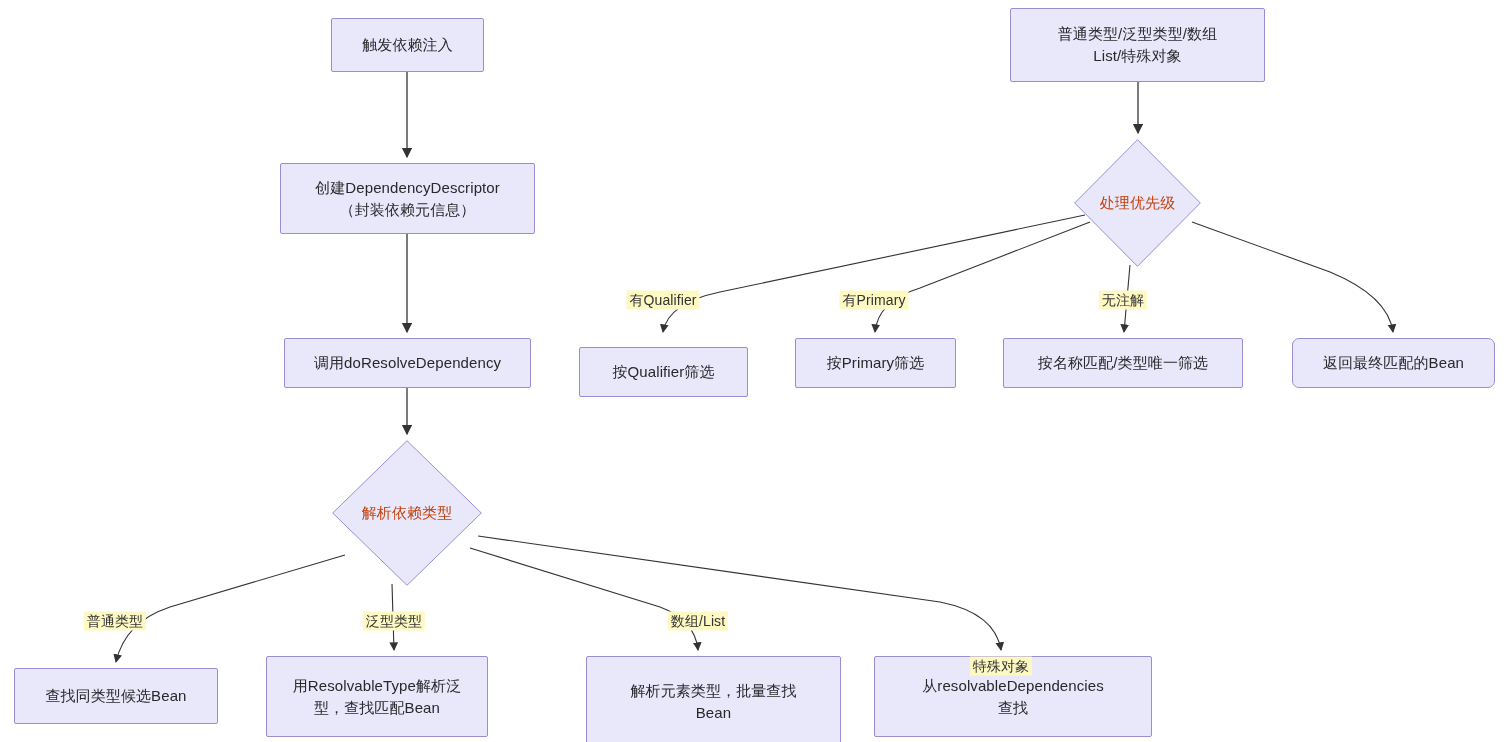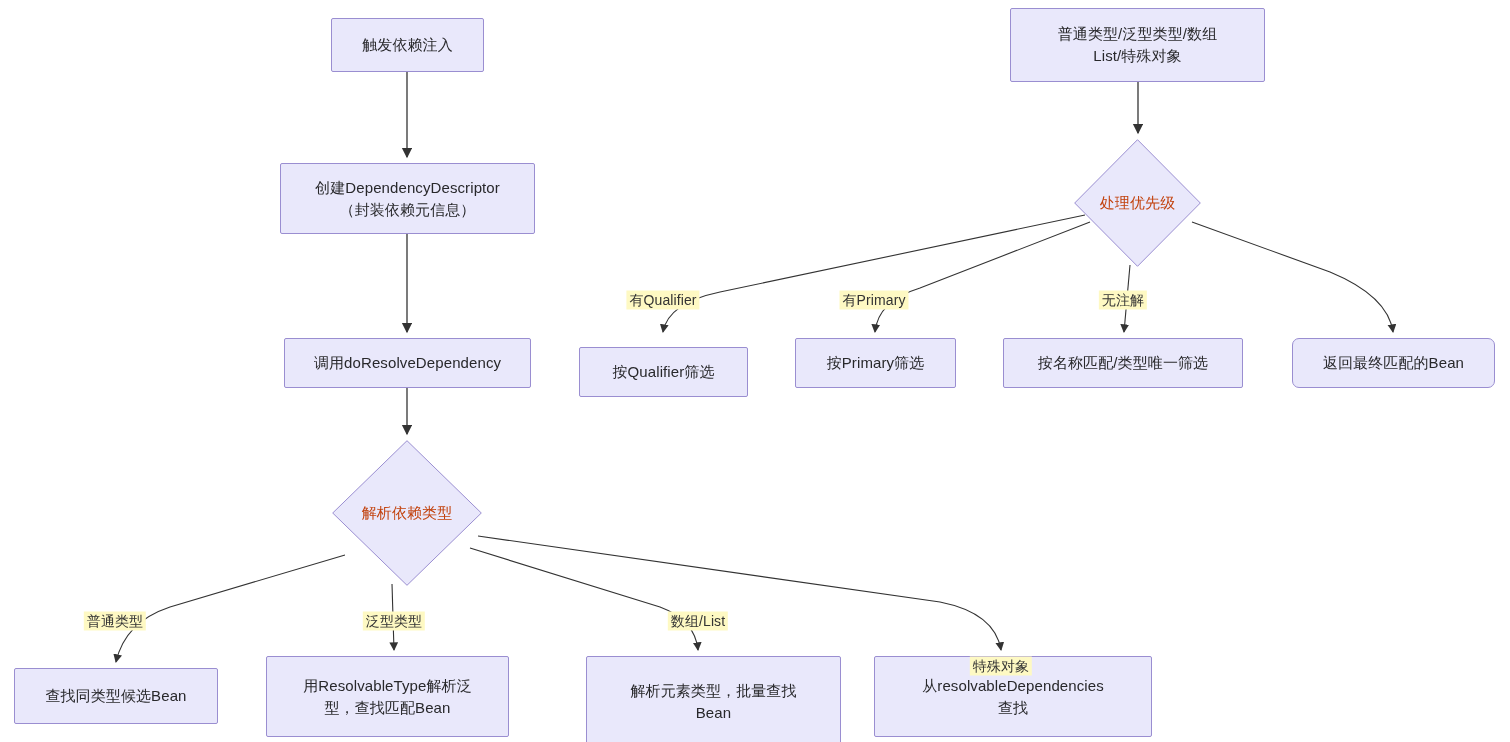--- a/index.html
+++ b/index.html
@@ -115,21 +115,21 @@
       <div class="node" style="left: 280px; top: 163px; width: 255px; height: 71px;">创建DependencyDescriptor
 （封装依赖元信息）</div>
       <div class="node" style="left: 284px; top: 338px; width: 247px; height: 50px;">调用doResolveDependency</div>
       <div class="diamond-wrap" style="left: 332px; top: 440px; width: 150px; height: 146px;">
         <svg class="diamond-shape" viewBox="0 0 150 146" preserveAspectRatio="none">
           <polygon points="75,0.7 149.3,73 75,145.3 0.7,73" fill="#e9e8fb" stroke="#9a8ed1" stroke-width="1"></polygon>
         </svg>
         <div class="diamond-label">解析依赖类型</div>
       </div>
       <div class="node" style="left: 14px; top: 668px; width: 204px; height: 56px;">查找同类型候选Bean</div>
-      <div class="node" style="left: 266px; top: 656px; width: 243px; height: 81px;">用ResolvableType解析泛
+      <div class="node" style="left: 266px; top: 656px; width: 222px; height: 81px;">用ResolvableType解析泛
 型，查找匹配Bean</div>
       <div class="node" style="left: 586px; top: 656px; width: 255px; height: 91px;">解析元素类型，批量查找
 Bean</div>
       <div class="node" style="left: 874px; top: 656px; width: 278px; height: 81px;">从resolvableDependencies
 查找</div>
       <div class="node" style="left: 1010px; top: 8px; width: 255px; height: 74px;">普通类型/泛型类型/数组
 List/特殊对象</div>
       <div class="diamond-wrap" style="left: 1074px; top: 139px; width: 127px; height: 128px;">
         <svg class="diamond-shape" viewBox="0 0 127 128" preserveAspectRatio="none">
           <polygon points="63.5,0.7 126.3,64 63.5,127.3 0.7,64" fill="#e9e8fb" stroke="#9a8ed1" stroke-width="1"></polygon>

